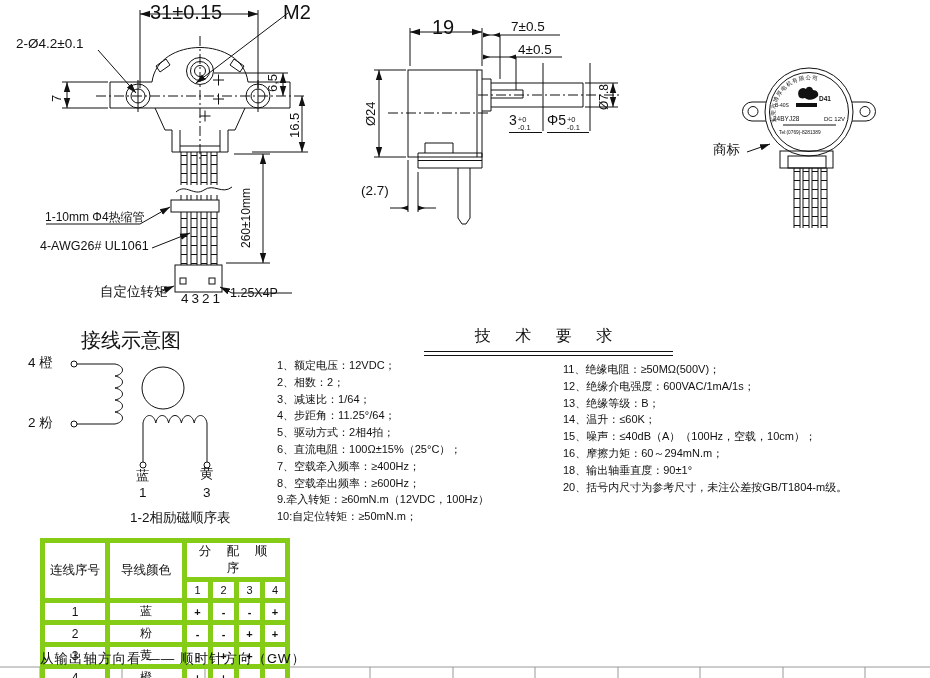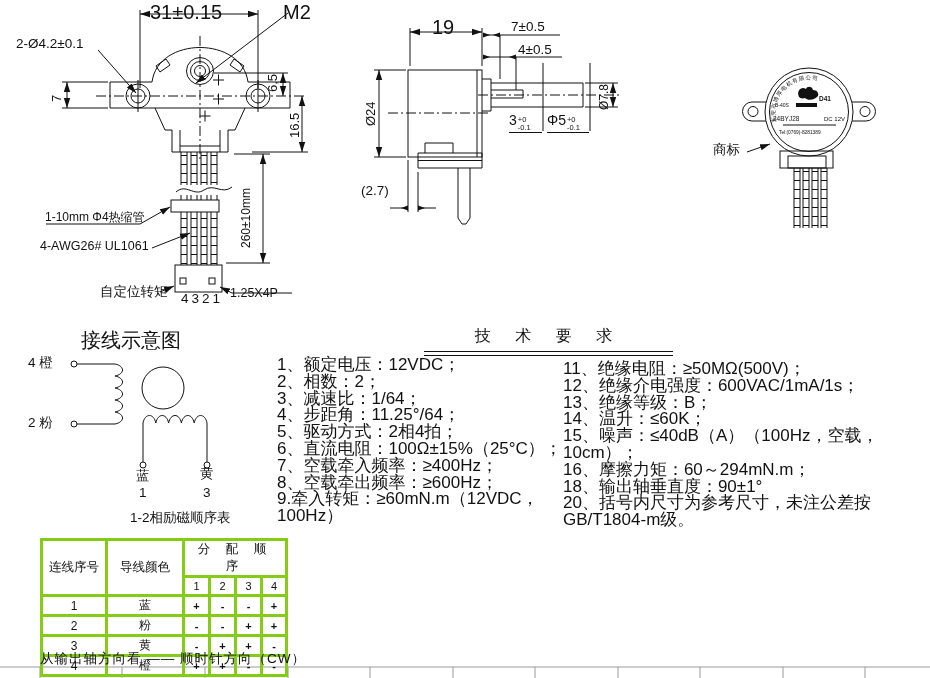--- a/index.html
+++ b/index.html
@@ -9,26 +9,26 @@
   .lbl{position:absolute;white-space:nowrap;font-size:13px;color:#111;line-height:1.05;}
   .rot{transform:rotate(-90deg);transform-origin:0 0;}
   .f14{font-size:20px;} .f12{font-size:12px;} .f125{font-size:12.5px;} .f135{font-size:13.5px;}
   .dimtol{font-size:14px;border-bottom:1px solid #111;padding-bottom:1px;}
   .tolstack{display:inline-flex;flex-direction:column;font-size:7.5px;line-height:7.5px;
             vertical-align:3px;margin-left:1px;}
   #tech-title{position:absolute;left:424px;top:326px;width:249px;text-align:center;
               font-size:16px;letter-spacing:10px;}
   #tech-underline{position:absolute;left:424px;top:351px;width:249px;height:3px;
                   border-top:1px solid #111;border-bottom:1px solid #111;}
-  .techcol{position:absolute;font-size:17px;line-height:16.8px;}
+  .techcol{position:absolute;font-size:11px;line-height:16.8px;}
   #tech-left{left:277px;top:357px;width:290px;}
   #tech-right{left:563px;top:361px;width:365px;}
   #seq-table{position:absolute;left:40px;top:538px;border-collapse:collapse;
              border:2px solid #111;table-layout:fixed;}
-  #seq-table td,#seq-table th{border:3px solid #84cc16;padding:0;text-align:center;
+  #seq-table td,#seq-table th{border:5px solid #84cc16;padding:0;text-align:center;
              font-weight:normal;font-size:12px;overflow:hidden;}
   #seq-table .hdr{font-size:12.5px;}
   #seq-table .seqhdr{letter-spacing:6px;height:21px;}
   #seq-table .sub{height:16px;font-size:11px;}
   #seq-table .drow td{height:14px;}
   #seq-table .sgn{font-weight:bold;font-size:11px;}
   #footer-note{position:absolute;left:40px;top:650px;font-size:13.5px;letter-spacing:1px;}
 </style>
 </head>
 <body>
@@ -227,20 +227,21 @@
 <div id="tech-left" class="techcol">
       <div>1、额定电压：12VDC；</div>
       <div>2、相数：2；</div>
       <div>3、减速比：1/64；</div>
       <div>4、步距角：11.25°/64；</div>
       <div>5、驱动方式：2相4拍；</div>
       <div>6、直流电阻：100Ω±15%（25°C）；</div>
       <div>7、空载牵入频率：≥400Hz；</div>
       <div>8、空载牵出频率：≥600Hz；</div>
       <div>9.牵入转矩：≥60mN.m（12VDC，100Hz）</div>
+      <div>10:自定位转矩：≥50mN.m；</div>
     </div>
 <div id="tech-right" class="techcol">
       <div>11、绝缘电阻：≥50MΩ(500V)；</div>
       <div>12、绝缘介电强度：600VAC/1mA/1s；</div>
       <div>13、绝缘等级：B；</div>
       <div>14、温升：≤60K；</div>
       <div>15、噪声：≤40dB（A）（100Hz，空载，10cm）；</div>
       <div>16、摩擦力矩：60～294mN.m；</div>
       <div>18、输出轴垂直度：90±1°</div>
       <div>20、括号内尺寸为参考尺寸，未注公差按GB/T1804-m级。</div>

